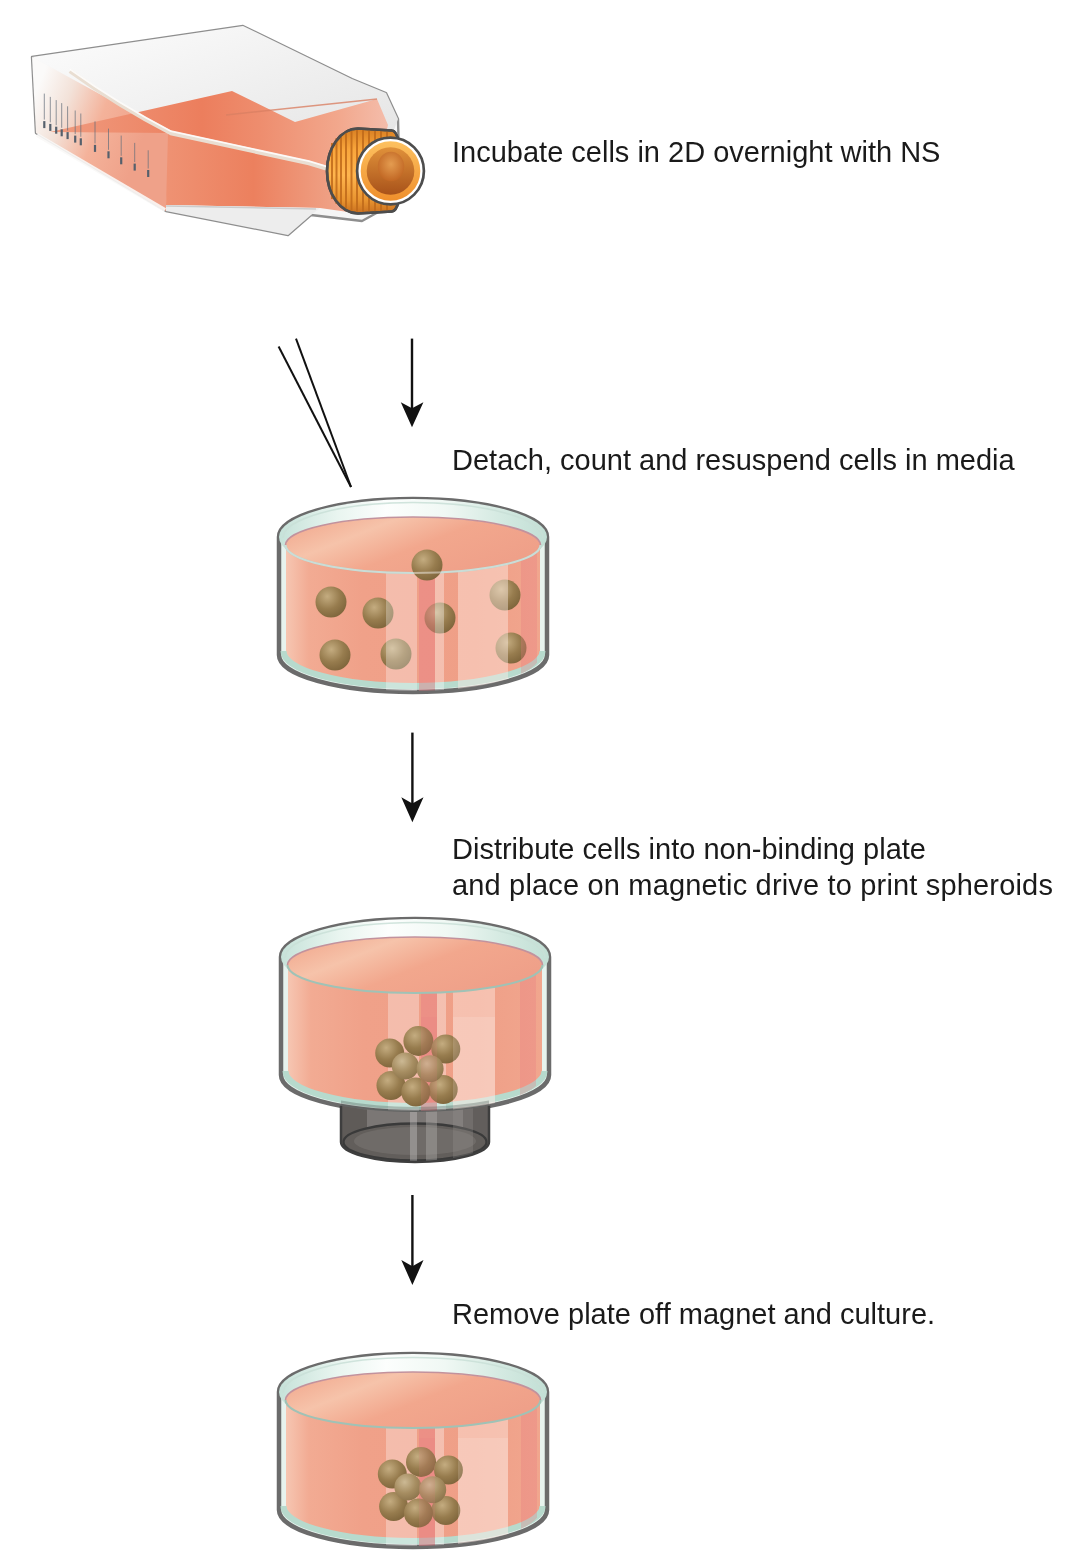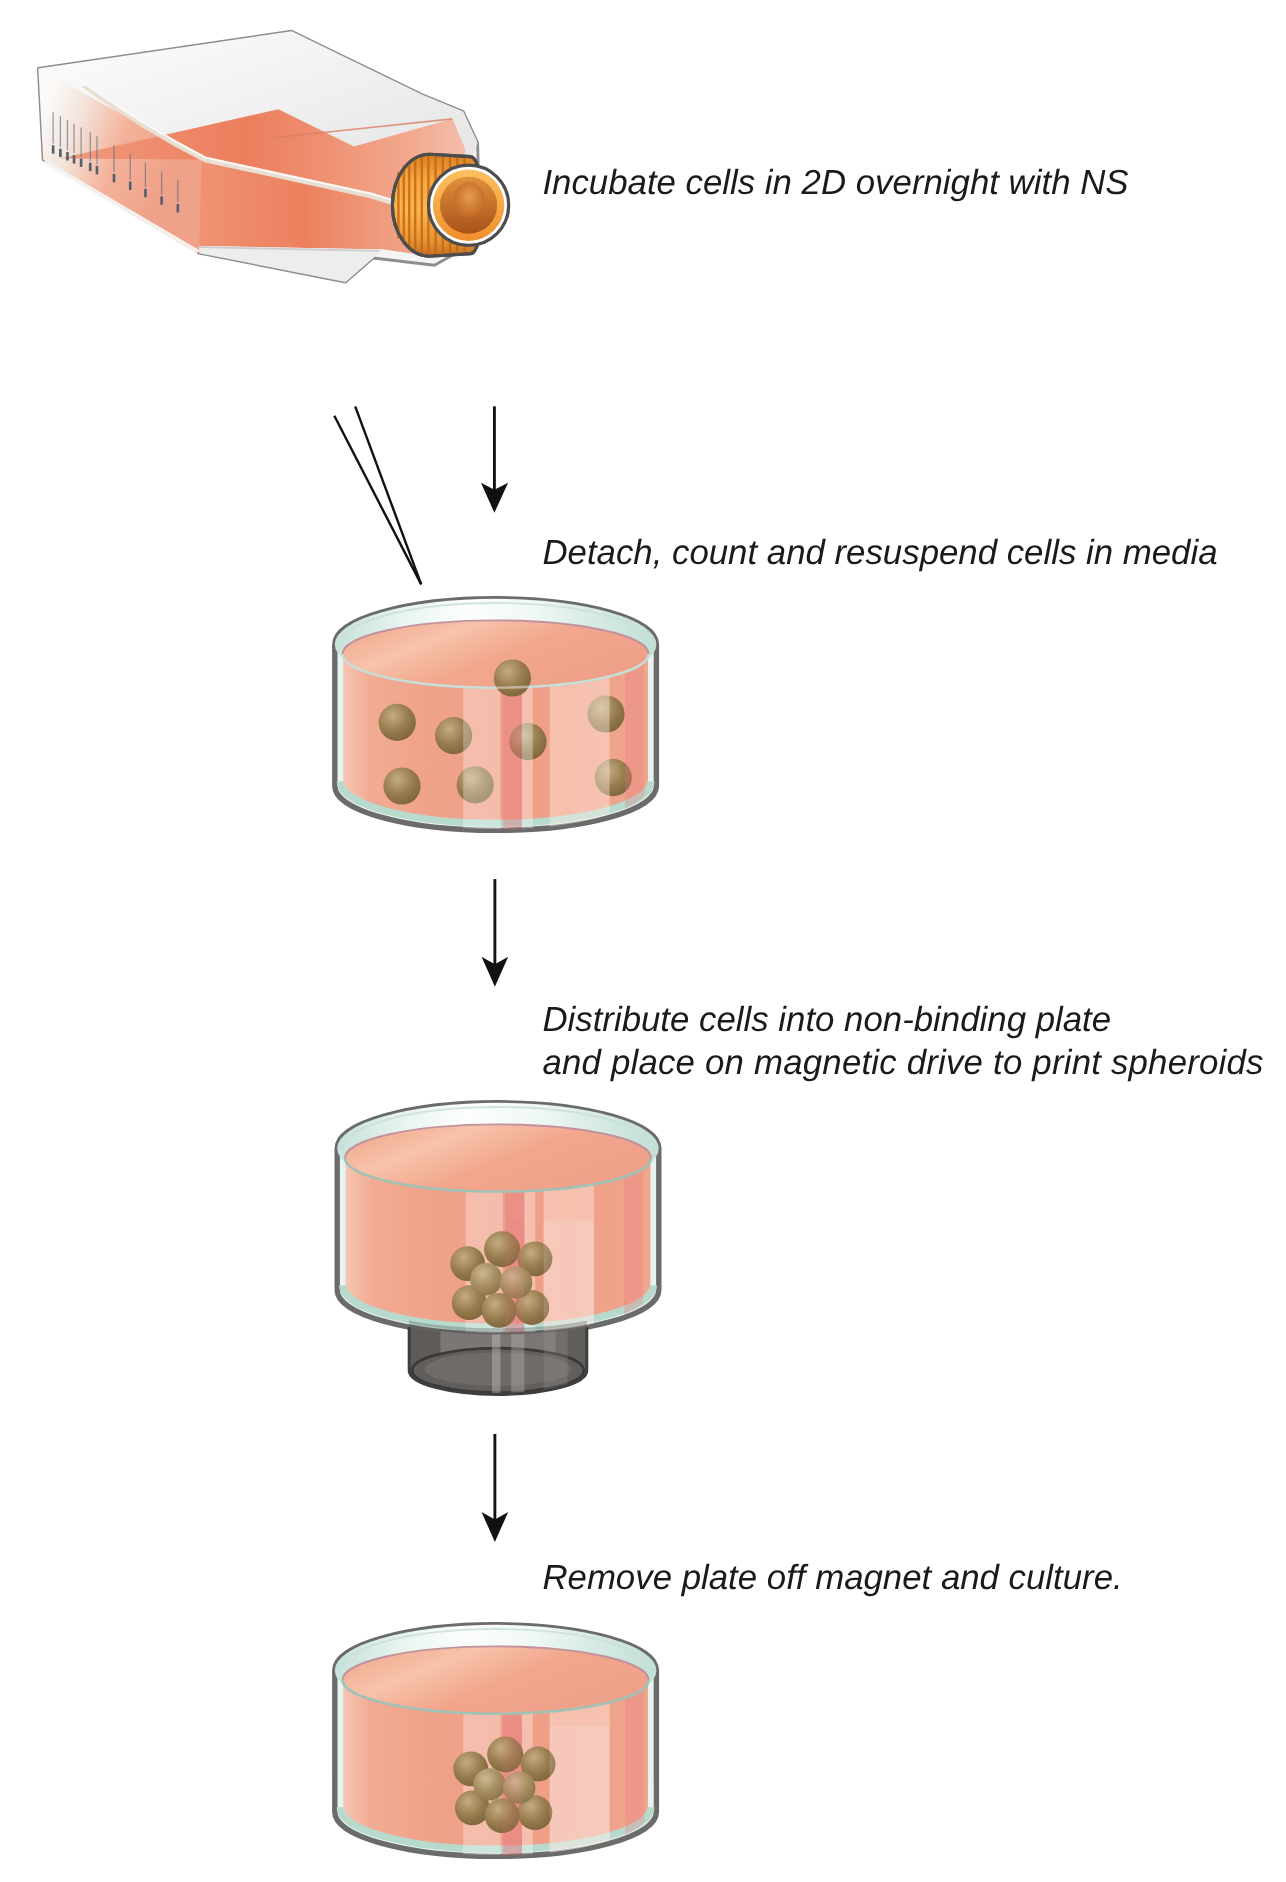--- a/index.html
+++ b/index.html
@@ -1,16 +1,16 @@
 <!DOCTYPE html>
 <html><head>
 <meta charset="utf-8">
 <style>
 html,body{margin:0;padding:0;background:#ffffff;}
-#c{position:relative;width:1072px;height:1568px;overflow:hidden;background:#ffffff;font-style:italic;}
+#c{position:relative;width:1072px;height:1568px;overflow:hidden;background:#ffffff;}
 text{font-family:"Liberation Sans",sans-serif;fill:#1a1a1a;}
 </style>
 </head>
 <body>
 <div id="c">
 <svg width="1072" height="1568" viewBox="0 0 1072 1568">
 <defs>
 <linearGradient id="ringGrad" x1="0" y1="0" x2="1" y2="0">
   <stop offset="0" stop-color="#c6e2d9"></stop>
   <stop offset="0.22" stop-color="#e9f5f0"></stop>

